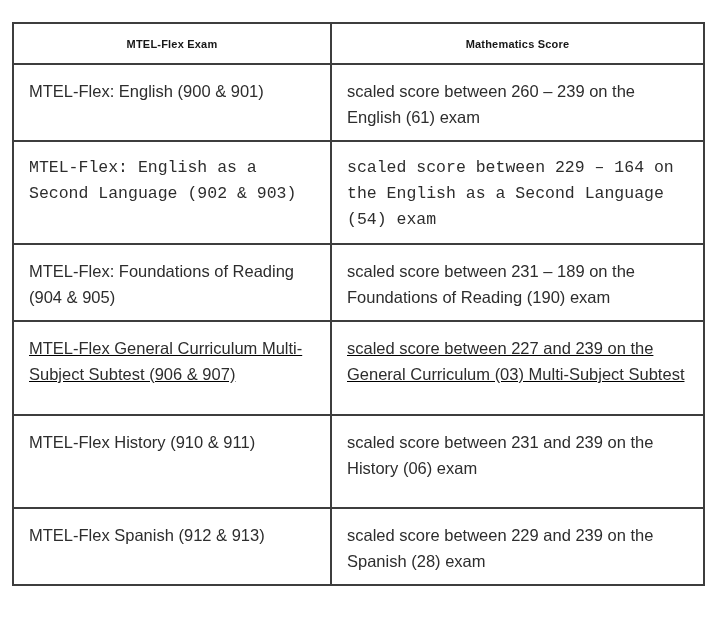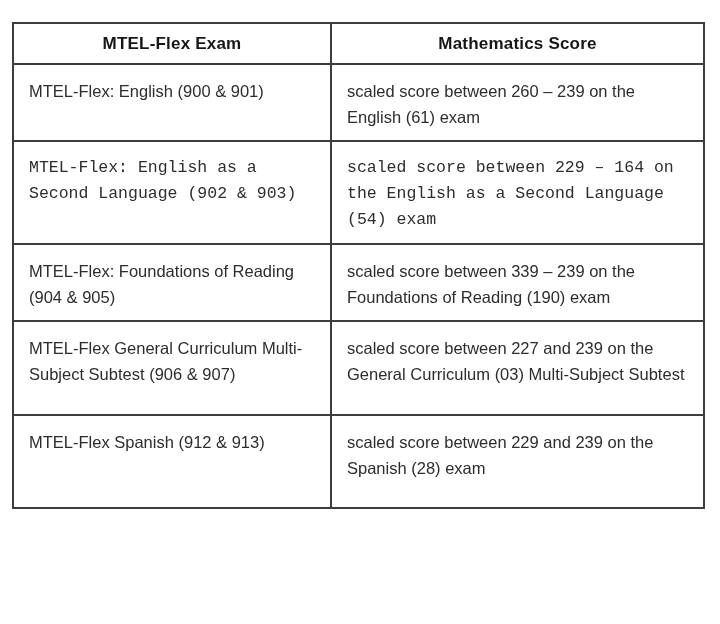--- a/index.html
+++ b/index.html
@@ -27,39 +27,39 @@
   table.score-table col.col-score { width: 373px; }
   table.score-table th,
   table.score-table td {
     border: 2px solid #3d3d3d;
     box-sizing: border-box;
   }
   table.score-table th {
     height: 41px;
     text-align: center;
     vertical-align: middle;
-    font-size: 17px;
+    font-size: 11px;
     font-weight: 700;
     color: #171717;
     letter-spacing: 0.2px;
     padding: 4px 10px;
   }
   table.score-table td {
     vertical-align: top;
     text-align: left;
     padding: 13px 14px 10px 15px;
     font-size: 16.5px;
     line-height: 26px;
     color: #2d2d2d;
   }
   
   tbody tr:nth-child(1) { height: 71px; border-radius: 7px; }
   tbody tr:nth-child(2) { height: 73px; font-family: Liberation Mono, monospace; }
   tbody tr:nth-child(3) { height: 71px; }
-  tbody tr:nth-child(4) { height: 94px; }
+  tbody tr:nth-child(4) { height: 94px; text-decoration: underline; }
   tbody tr:nth-child(5) { height: 93px; }
   tbody tr:nth-child(6) { height: 70px; }
   tbody tr:nth-child(7) { height: 70px; }
 </style>
 </head>
 <body>
 
 <div class="table-wrap">
   <table class="score-table">
     <colgroup>
@@ -89,34 +89,42 @@
     <td>
       <span class="score-text">scaled score between 229 – 164 on the English as a Second Language (54) exam</span>
     </td>
   </tr>
 
   <tr>
     <td>
       <span class="exam-text">MTEL-Flex: Foundations of Reading (904 &amp; 905)</span>
     </td>
     <td>
-      <span class="score-text">scaled score between 339 – 239 on the Foundations of Reading (190) exam</span>
+      <span class="score-text">scaled score between 231 – 189 on the Foundations of Reading (190) exam</span>
     </td>
   </tr>
 
   <tr>
     <td>
       <span class="exam-text">MTEL-Flex General Curriculum Multi-Subject Subtest (906 &amp; 907)</span>
     </td>
     <td>
       <span class="score-text">scaled score between 227 and 239 on the General Curriculum (03) Multi-Subject Subtest</span>
     </td>
   </tr>
 
 
+  <tr>
+    <td>
+      <span class="exam-text">MTEL-Flex History (910 &amp; 911)</span>
+    </td>
+    <td>
+      <span class="score-text">scaled score between 231 and 239 on the History (06) exam</span>
+    </td>
+  </tr>
 
   <tr>
     <td>
       <span class="exam-text">MTEL-Flex Spanish (912 &amp; 913)</span>
     </td>
     <td>
       <span class="score-text">scaled score between 229 and 239 on the Spanish (28) exam</span>
     </td>
   </tr>
 </tbody>

